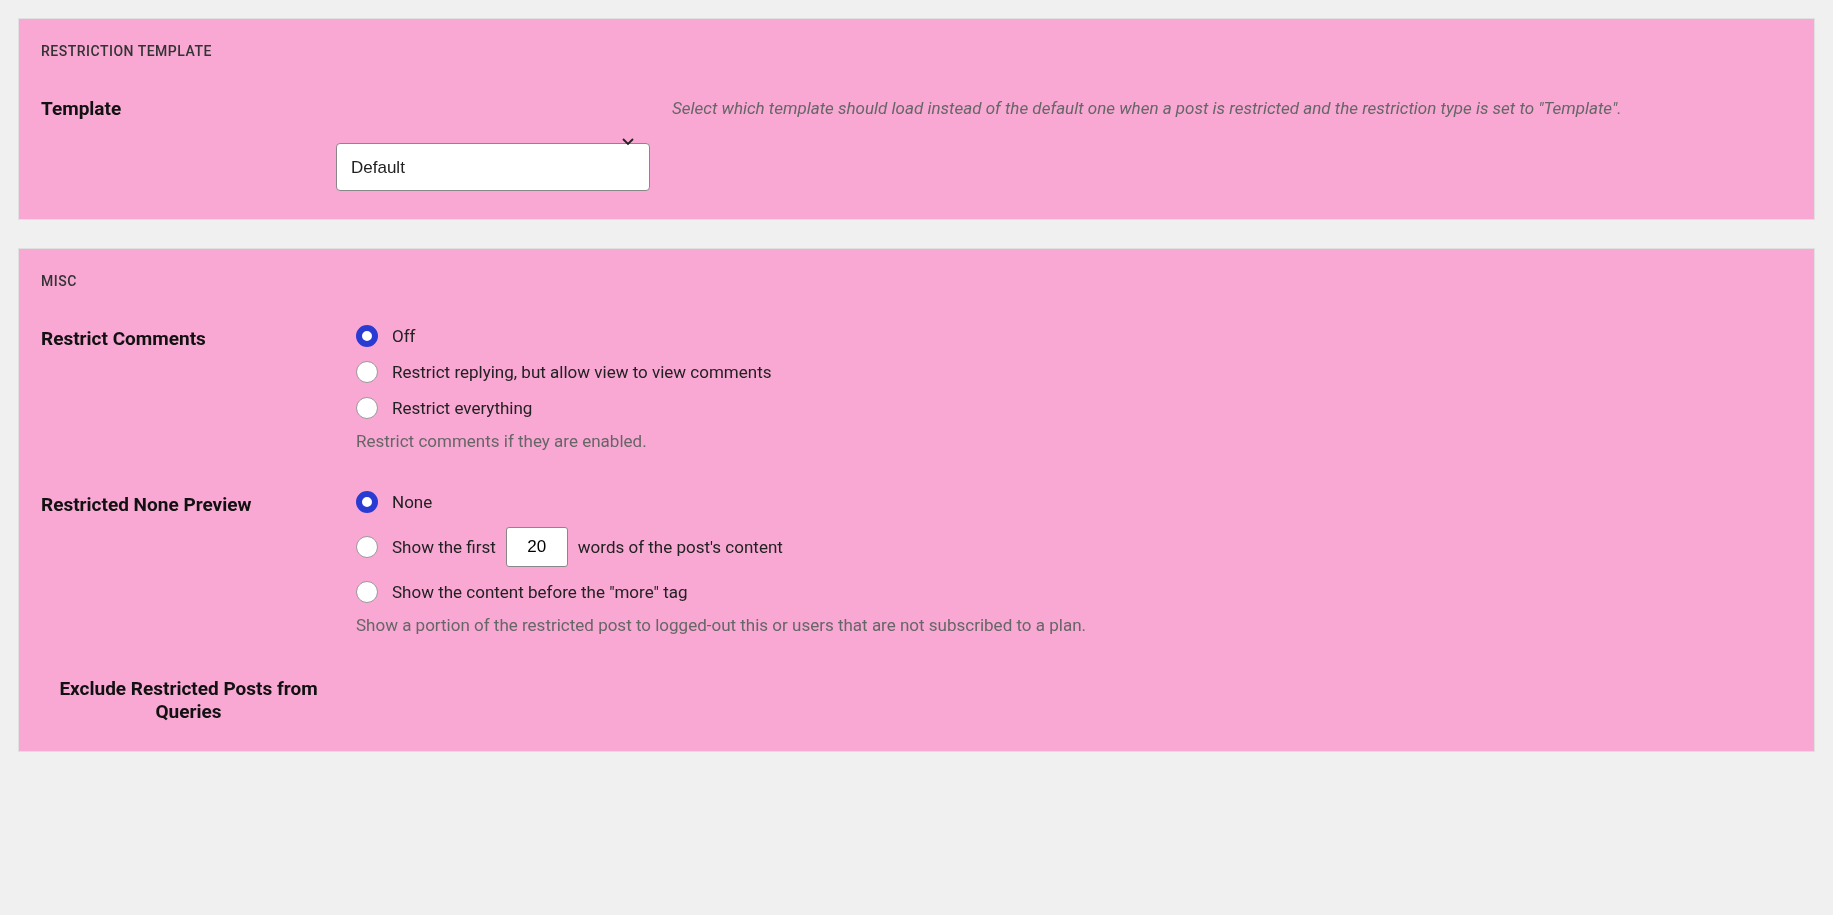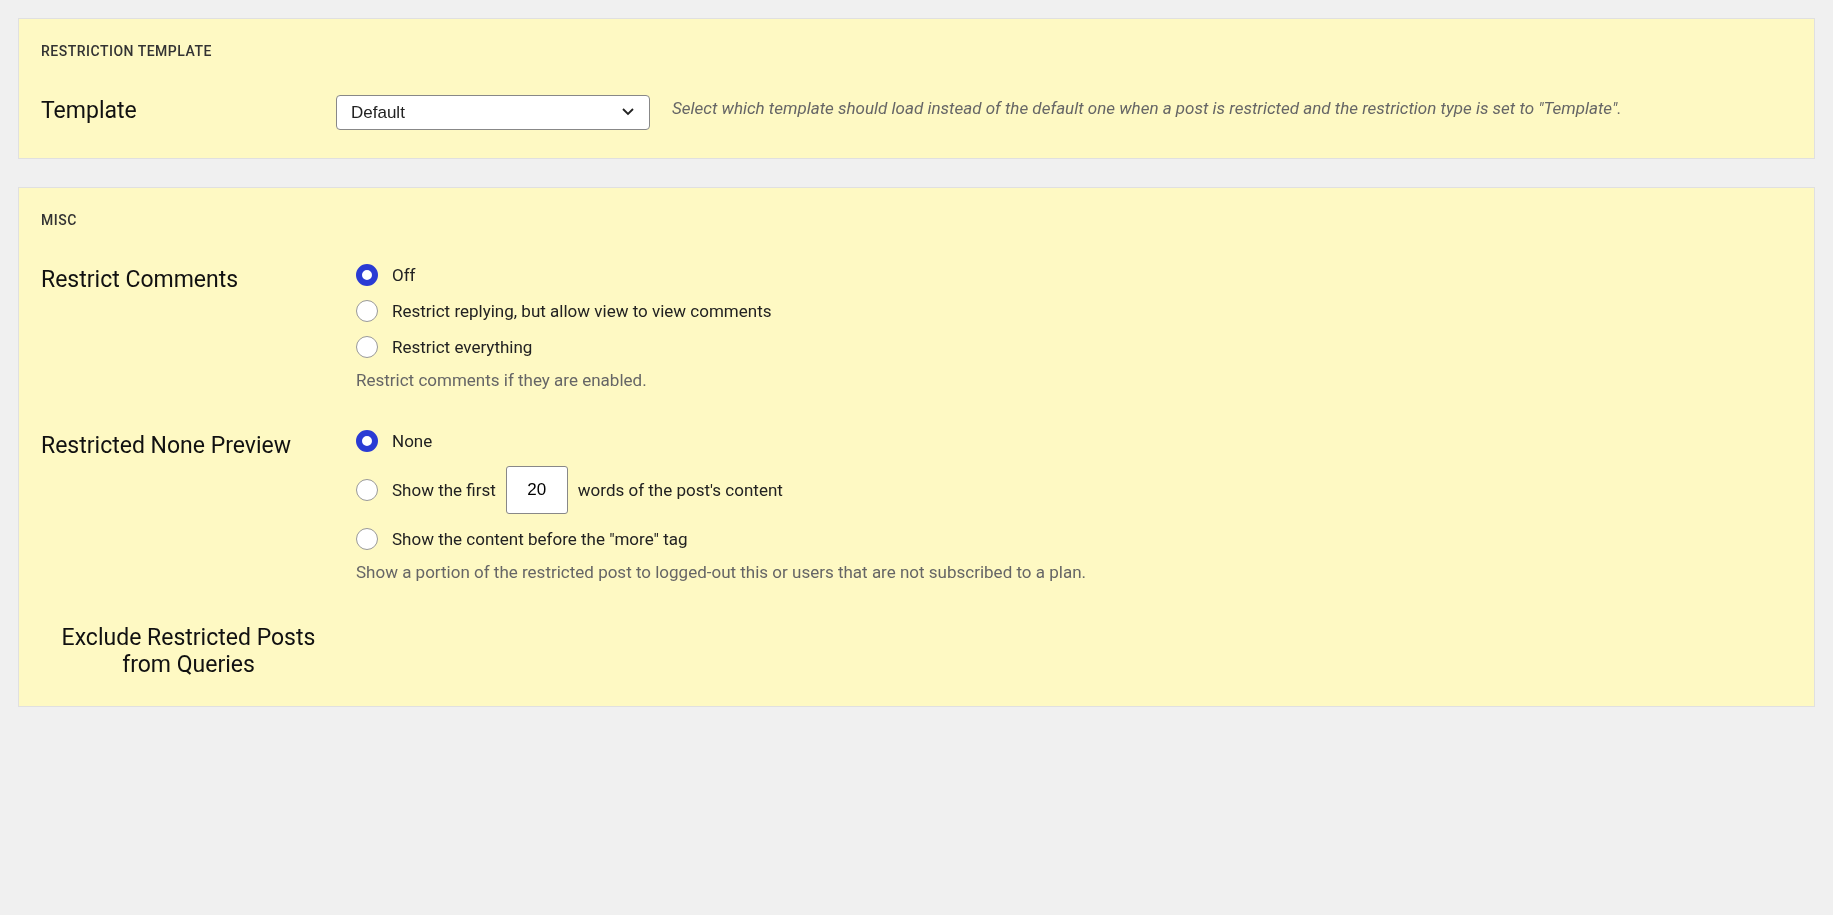--- a/index.html
+++ b/index.html
@@ -4,43 +4,43 @@
 <style>
   * { box-sizing: border-box; margin: 0; padding: 0; }
   body {
     background: #f0f0f0;
     font-family: -apple-system, BlinkMacSystemFont, "Segoe UI", Roboto, sans-serif;
     font-size: 17px;
     color: #1a1a1a;
     padding: 18px;
   }
   .panel {
-    background: #fef9c3;
+    background: #f9a8d4;
     border: 1px solid #e0e0e0;
     margin-bottom: 28px;
     padding: 24px 22px 28px 22px;
   }
   .panel:last-child { margin-bottom: 0; }
   .panel-title {
     font-size: 14px;
     font-weight: 500;
     letter-spacing: 0.5px;
     color: #333;
     margin-bottom: 36px;
   }
   .form-row {
     display: flex;
     align-items: flex-start;
     margin-bottom: 40px;
   }
   .form-row:last-child { margin-bottom: 0; }
   .form-label {
     flex: 0 0 295px;
-    font-weight: 400;
-    font-size: 23px;
+    font-weight: 700;
+    font-size: 19px;
     color: #111;
     padding-top: 2px;
   }
   .form-control {
     flex: 0 0 336px;
     padding-right: 22px;
   }
   .form-desc {
     flex: 1;
     color: #666;
@@ -52,30 +52,31 @@
   .form-field-wide {
     flex: 1;
     margin-left: 20px;
   }
   .select-wrap {
     position: relative;
     width: 100%;
   }
   .select {
     width: 100%;
-    height: 35px;
+    height: 48px;
     border: 1px solid #888;
     border-radius: 4px;
     padding: 0 40px 0 14px;
     font-size: 17px;
     background: #fff;
     appearance: none;
     -webkit-appearance: none;
     cursor: pointer;
     color: #222;
+    margin-top: 48px;
   }
   .select-chevron {
     position: absolute;
     right: 14px;
     top: 50%;
     transform: translateY(-50%);
     pointer-events: none;
   }
   .radio-group { }
   .radio-option {
@@ -106,21 +107,21 @@
     align-items: center;
     gap: 6px;
   }
   .help-text {
     color: #666;
     font-size: 17px;
     margin-top: 12px;
   }
   .num-input {
     width: 62px;
-    height: 48px;
+    height: 40px;
     border: 1px solid #888;
     border-radius: 3px;
     text-align: center;
     font-size: 17px;
     margin: 0 4px;
   }
   .toggle-row {
     display: flex;
     align-items: flex-start;
   }

